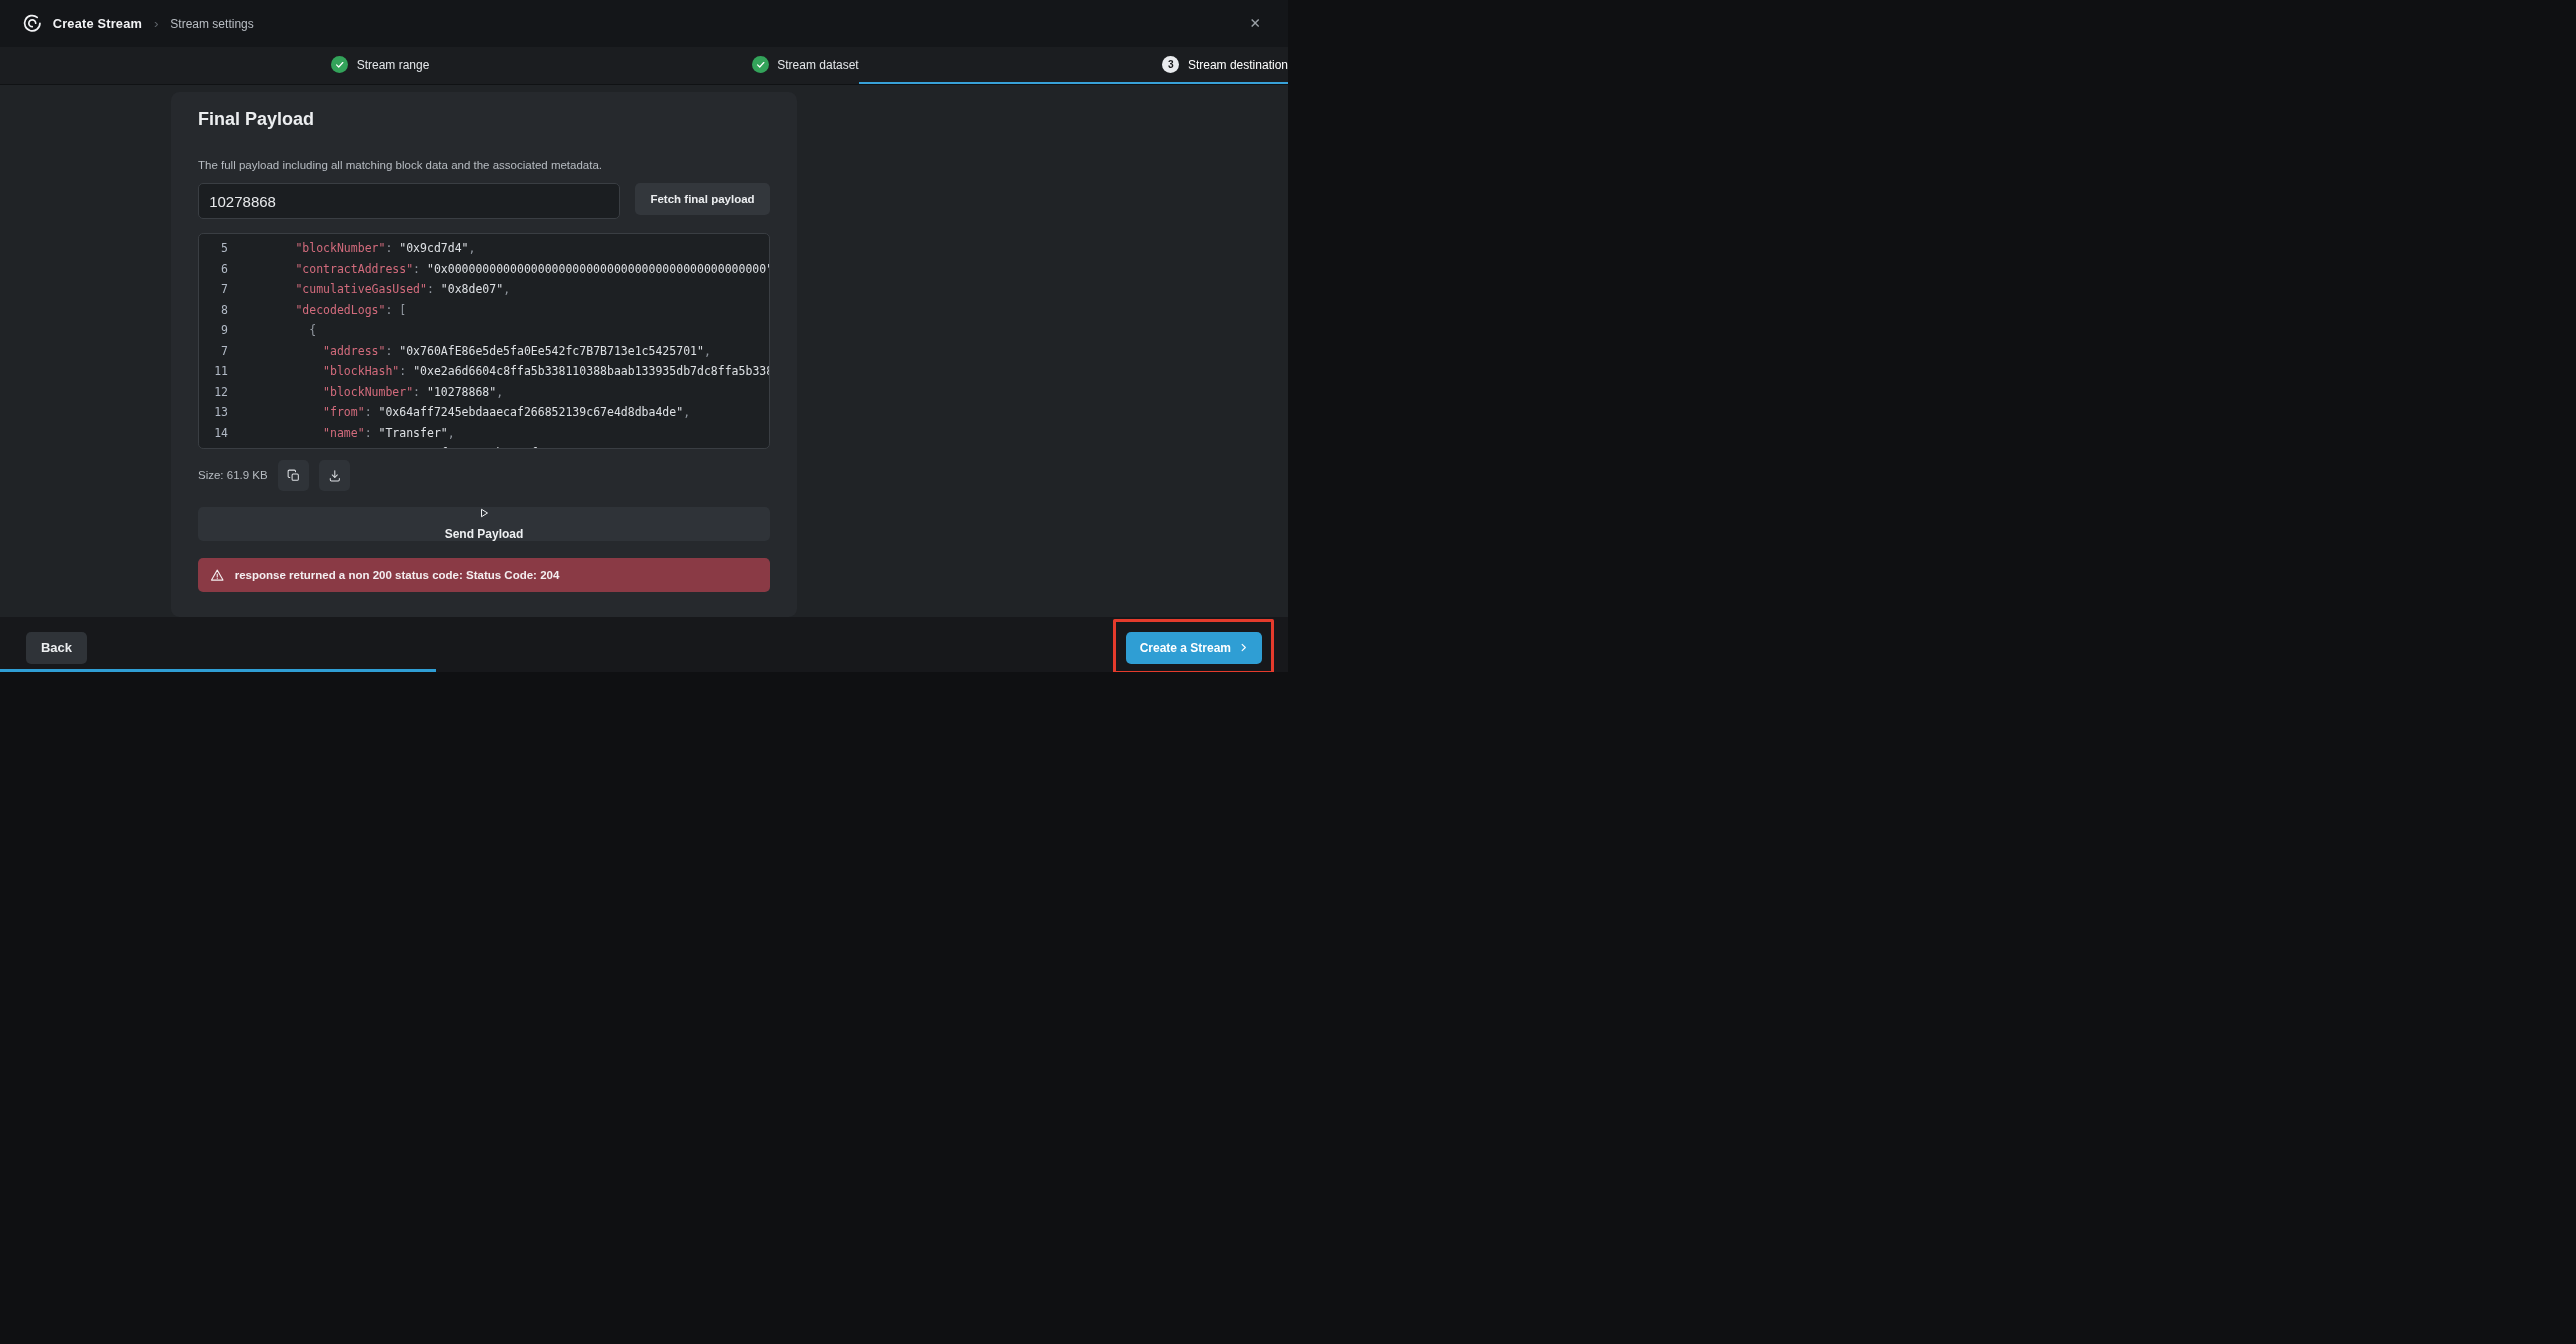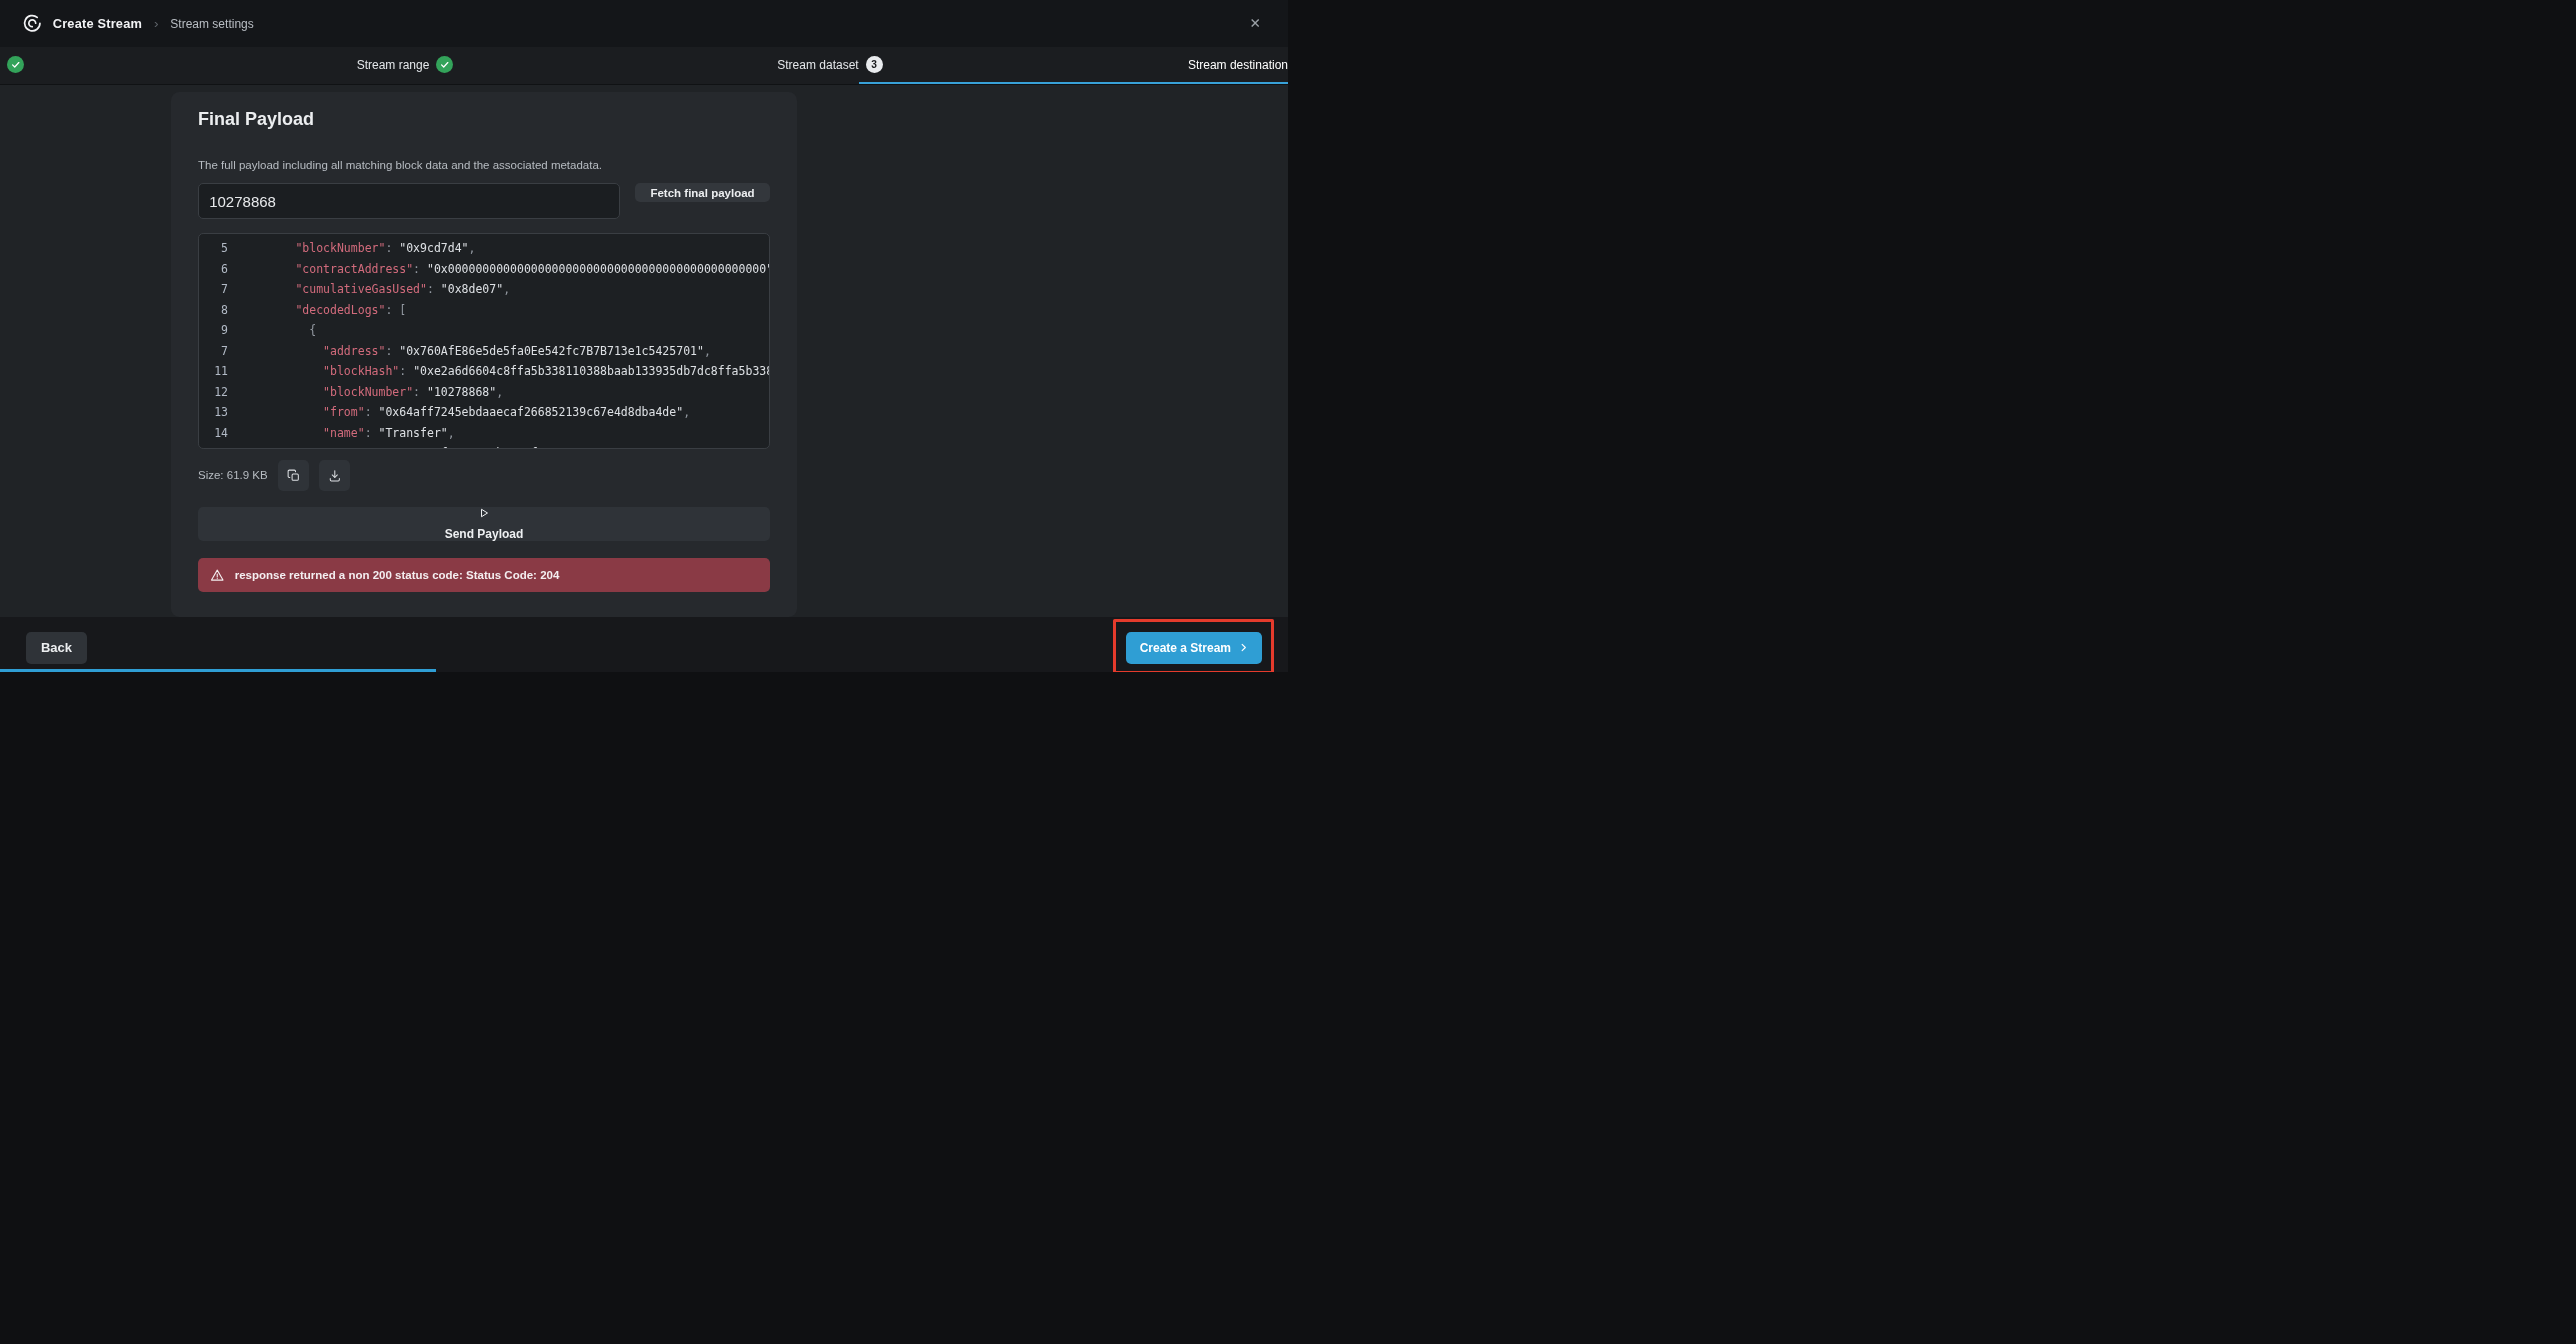--- a/index.html
+++ b/index.html
@@ -9,36 +9,36 @@
   
   .header { height:47px; background:#141619; display:flex; align-items:center; padding:0 22px; gap:10.2px; }
   .logo { width:20.5px; height:20.5px; display:flex; align-items:center; justify-content:center; }
   .app-title { font-size:12.8px; font-weight:700; color:#f2f3f5; letter-spacing:0.2px; }
   .crumb-sep { font-size:13.6px; color:#5f646a; margin:0 1.7px; }
   .subtitle { font-size:12px; color:#b9bec4; }
   .close-btn { margin-left:auto; background:none; border:none; color:#9aa0a6; font-size:13.6px; cursor:pointer; line-height:1; padding:5.1px; }
 
   
   .stepper { height:38px; background:#1b1d20; display:flex; border-bottom:0.9px solid #101214; }
-  .step { flex:1; display:flex; align-items:center; justify-content:space-between; gap:8.5px; border-bottom:2.6px solid transparent; cursor:pointer;padding-left:7px; }
+  .step { flex:1; display:flex; align-items:center; justify-content:flex-end; gap:8.5px; border-bottom:2.6px solid transparent; cursor:pointer; }
   .step.active { border-bottom-color:#38a1d8; }
   .check-circle { width:17px; height:17px; border-radius:50%; background:#33a35a; display:flex; align-items:center; justify-content:center; flex-shrink:0; }
   .num-badge { width:17px; height:17px; border-radius:50%; background:#e9ebee; color:#17181b; font-size:10.2px; font-weight:700; display:flex; align-items:center; justify-content:center; flex-shrink:0; }
   .step-label { font-size:12px; color:#e4e7ea; }
   .step.active .step-label { color:#ffffff; }
 
   
   .main { height:525px; position:relative; }
   .card { width:626px; margin:6.8px 0 0 171px; background:#26292d; border-radius:8.5px; padding:17px 27px 25px 27px; }
   .card-title { font-size:18px; font-weight:700; color:#eceef0; margin-bottom:28px; }
   .card-desc { font-size:11.5px; color:#b7bcc2; margin-bottom:10.2px; line-height:15.4px; }
   .fetch-row { display:flex; gap:15.4px; margin-bottom:13.6px; }
   .block-input { flex:1; height:36px; background:#1b1e21; border:0.9px solid #3a3e43; border-radius:5px; color:#e8eaec; font-size:15px; padding:0 10.2px; font-family:"Liberation Sans", sans-serif; }
   .btn { border:none; cursor:pointer; font-family:"Liberation Sans", sans-serif; }
-  .fetch-btn { height:19px; padding:0 15.4px; background:#33373c; border-radius:5.1px; color:#eceef0; font-size:11.5px; font-weight:700; white-space:nowrap; }
+  .fetch-btn { height:32px; padding:0 15.4px; background:#33373c; border-radius:5.1px; color:#eceef0; font-size:11.5px; font-weight:700; white-space:nowrap; }
 
   
   .codeblock { height:216px; background:#1d2023; border:0.9px solid #3a3e43; border-radius:5.1px; overflow:hidden; padding-top:4.3px; font-family:"DejaVu Sans Mono", monospace; font-size:11.5px; line-height:20.5px; cursor:text; }
   .code-line { display:flex; white-space:pre; }
   .ln { width:29px; text-align:right; color:#b2bac6; flex-shrink:0; }
   .lc { padding-left:12px; }
   .lc .k { color:#d26b7c; }
   .lc .s { color:#dde0e4; }
   .lc .p { color:#9298a0; }
 

